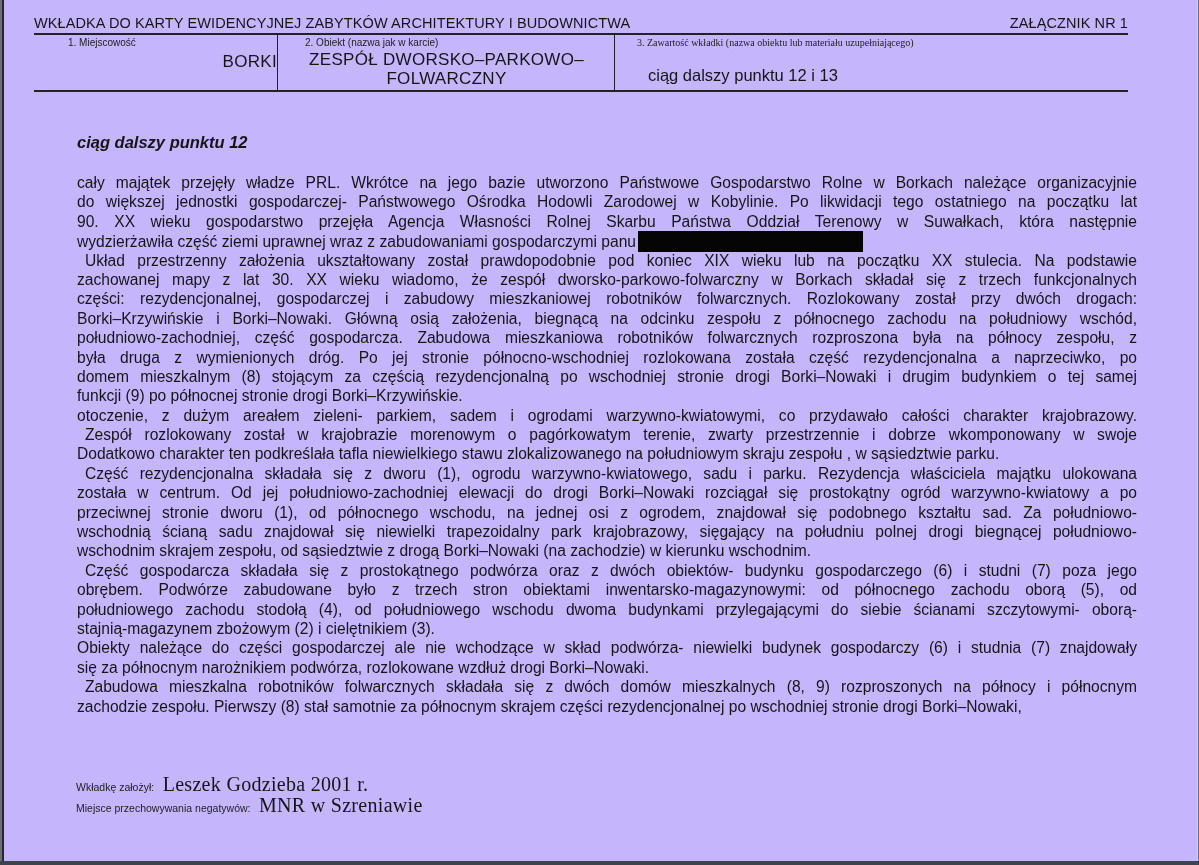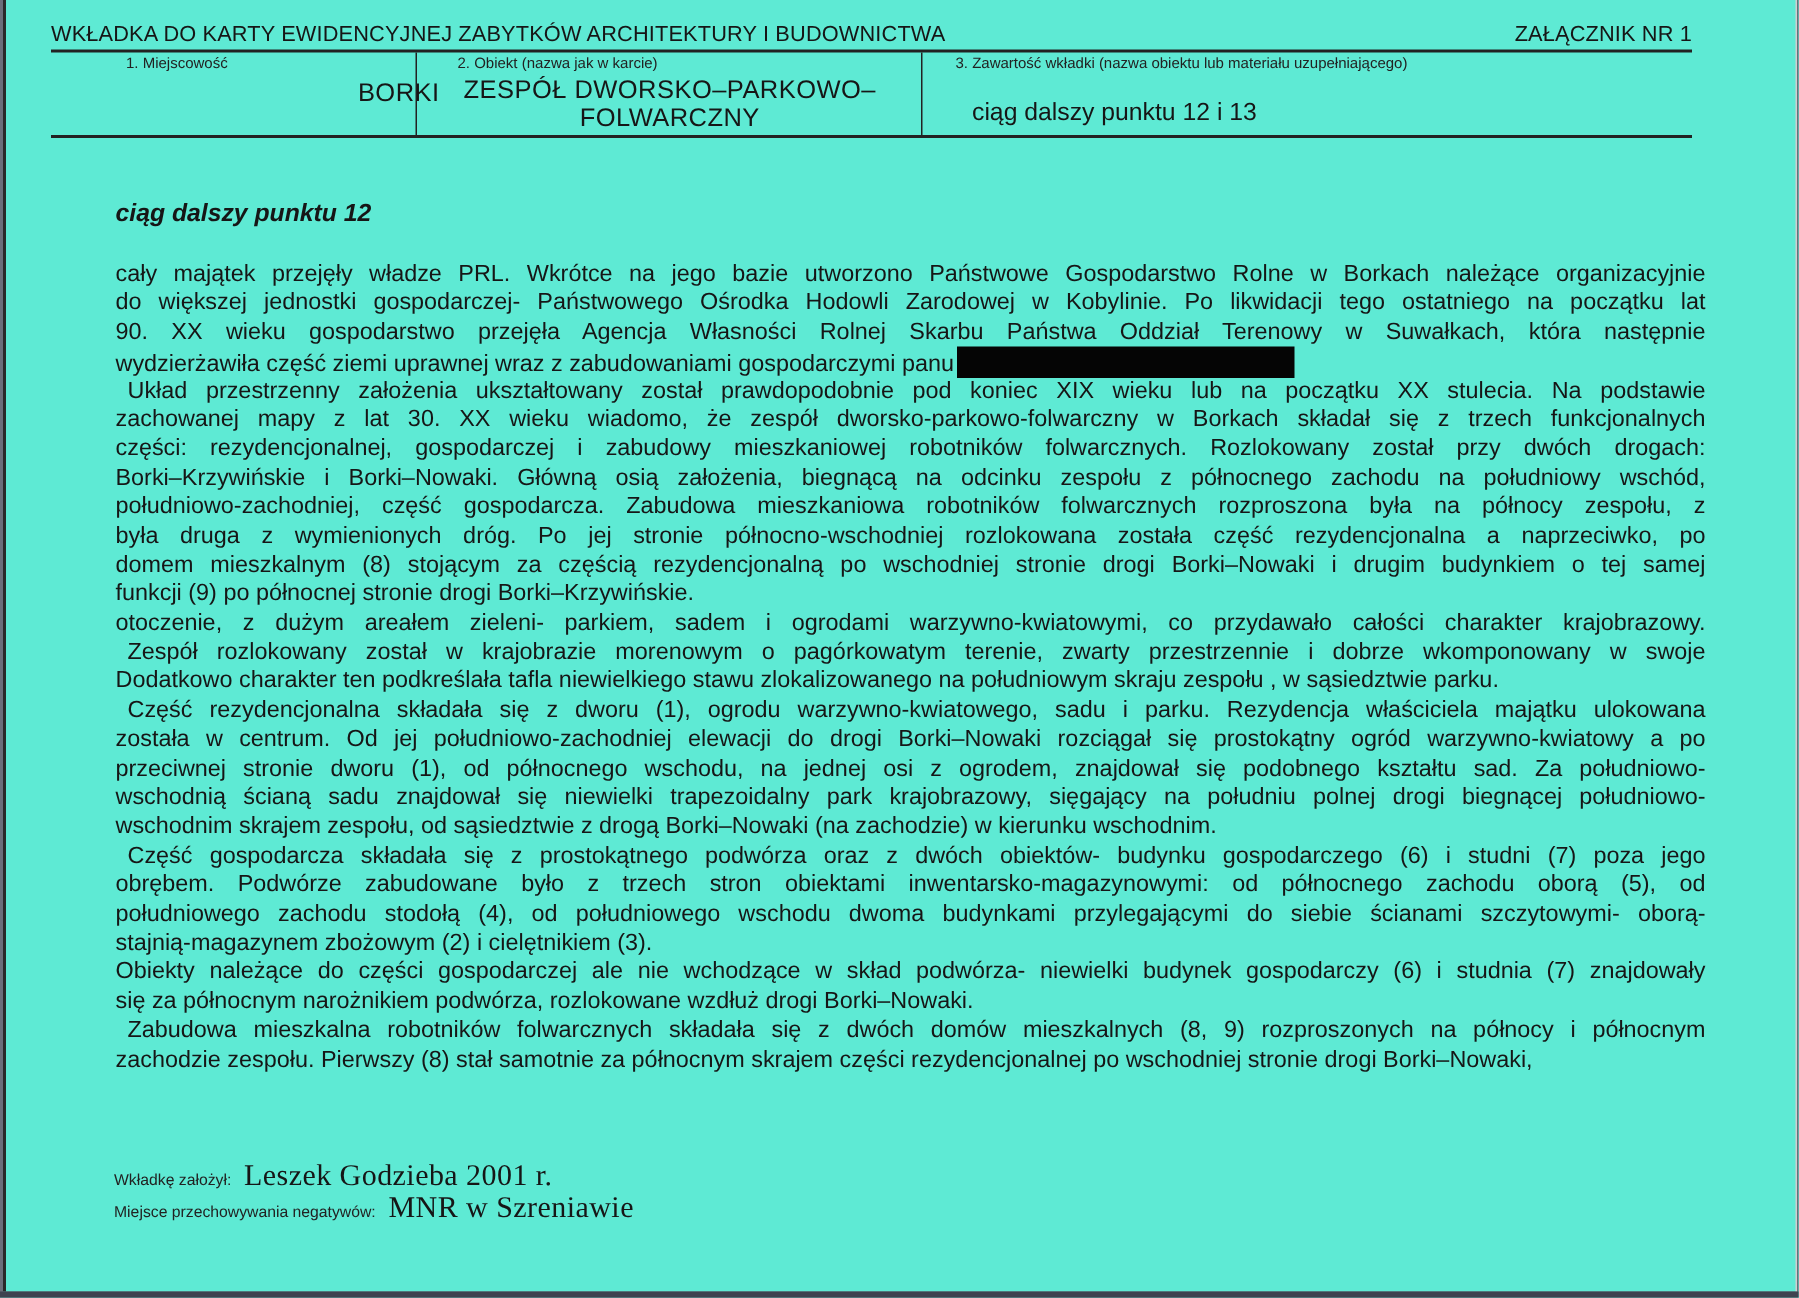--- a/index.html
+++ b/index.html
@@ -4,45 +4,45 @@
 <style>
   html, body { margin: 0; padding: 0; }
   body {
     width: 1199px; height: 865px; overflow: hidden;
     background: #6b6f7a;
     font-family: "Liberation Sans", sans-serif;
     color: #161616;
   }
   .page {
     position: absolute; left: 2px; top: 0; width: 1193px; height: 861px;
-    background: #5eead4;
+    background: #c4b5fd;
     border-left: 2px solid #2a2a2a;
     border-right: 1px solid #cfcfcf;
   }
   .form-title {
     position: absolute; left: 30px; top: 15px; width: 1094px;
     font-size: 14.5px; letter-spacing: 0.1px; white-space: nowrap;
   }
   .form-title .left { position: absolute; left: 0; top: 0; }
   .form-title .right { position: absolute; right: 0; top: 0; }
   .hdr-table {
     position: absolute; left: 30px; top: 33px; width: 1094px; height: 55px;
     border-top: 2px solid #222; border-bottom: 2px solid #222;
   }
   .cell { position: absolute; top: 0; height: 55px; }
-  .cell.c1 { left: 16px; width: 243px; }
+  .cell.c1 { left: 0; width: 243px; }
   .cell.c2 { left: 243px; width: 337px; border-left: 1.5px solid #222; }
   .cell.c3 { left: 580px; width: 514px; border-left: 1.5px solid #222; }
   .cell .lbl { position: absolute; top: 2px; font-size: 10px; color: #222; white-space: nowrap; }
   .cell .val { position: absolute; font-size: 17px; white-space: nowrap; letter-spacing: 0.3px; }
   .c1 .lbl { left: 34px; }
   .c1 .val { left: 0; width: 243px; text-align: right; top: 17px; }
   .c2 .lbl { left: 27px; }
   .c2 .val { left: 0; width: 337px; text-align: center; top: 15px; line-height: 19px; white-space: normal; }
-  .c3 .lbl { left: 22px; }
+  .c3 .lbl { left: 22px; font-family: Liberation Serif, serif; }
   .c3 .val { left: 33px; top: 31px; font-size: 16.5px; letter-spacing: 0; text-align: center; }
   .section-heading {
     position: absolute; left: 73px; top: 133px;
     font-size: 16.5px; font-weight: bold; font-style: italic;
   }
   .body-text {
     position: absolute; left: 73px; top: 173px; width: 1060px;
     font-size: 15.6px; line-height: 19.4px;
   }
   .line {

